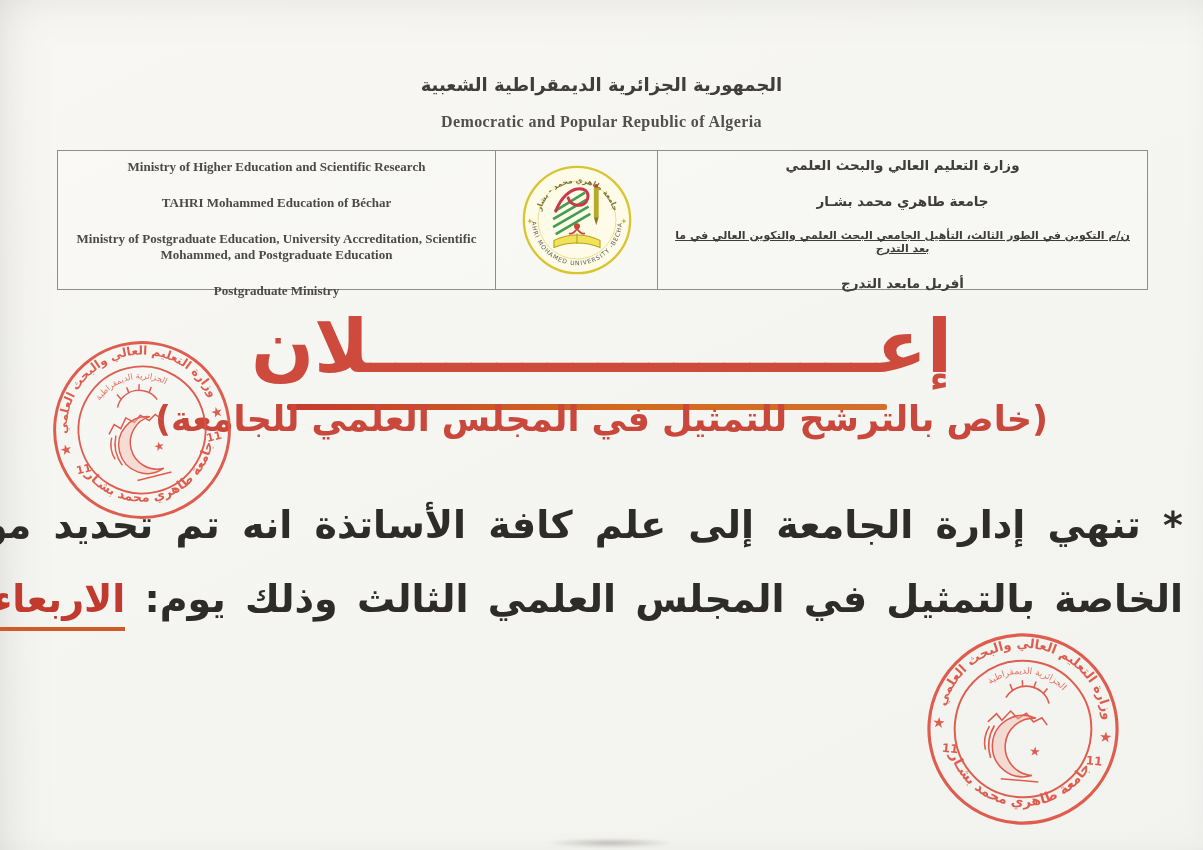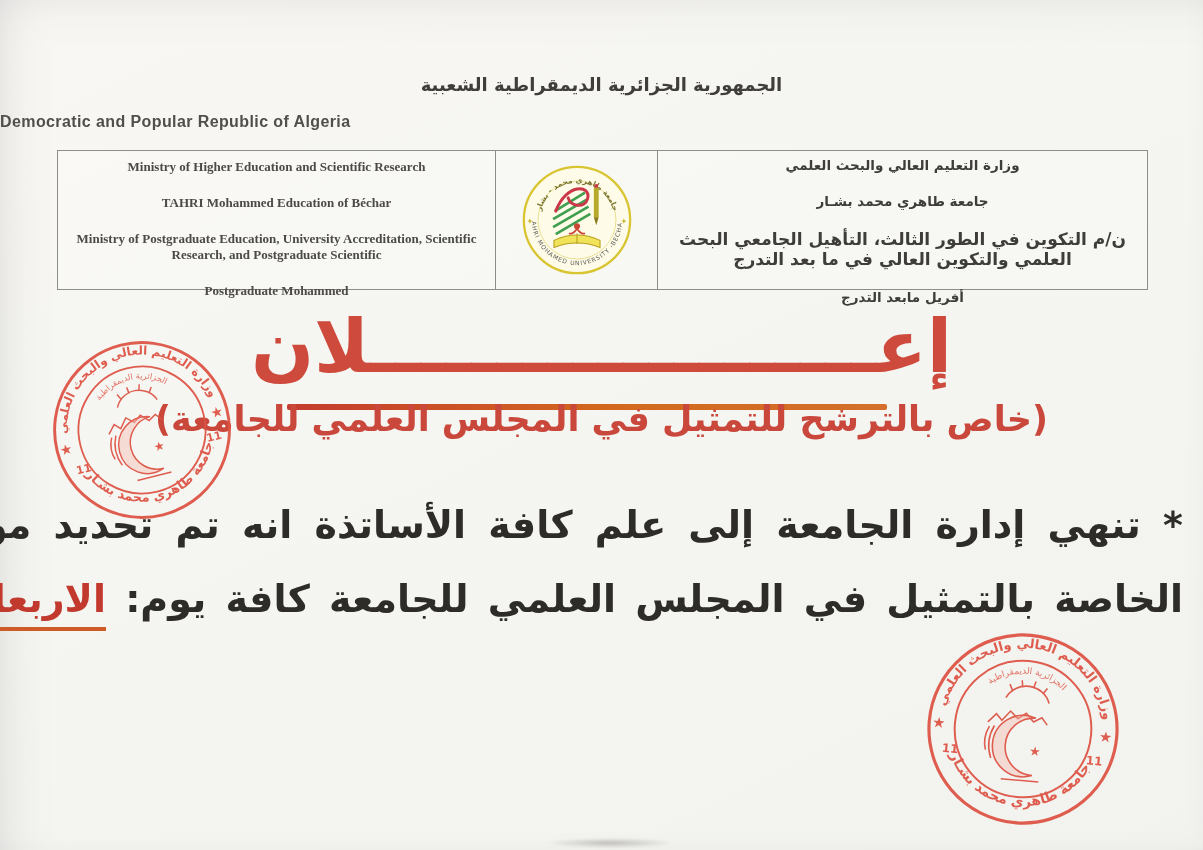--- a/index.html
+++ b/index.html
@@ -5,30 +5,30 @@
   html,body{margin:0;padding:0;background:#e8e8e6;}
   .page{
     position:relative;width:1203px;height:850px;overflow:hidden;
     background:linear-gradient(155deg,#f8f7f3 0%,#f5f5f1 45%,#f2f3ef 100%);
     box-shadow:inset 28px 20px 70px -55px rgba(60,60,70,.35), inset -10px -12px 50px -45px rgba(60,60,70,.22);
     font-family:"DejaVu Sans",sans-serif;
   }
   .abs{position:absolute;}
   
   .rep-ar{top:74px;left:0;width:100%;text-align:center;font-weight:bold;font-size:18px;color:#3f3e3b;letter-spacing:.3px;}
-  .rep-en{top:113px;left:0;width:100%;text-align:left;font-weight:bold;font-size:16px;color:#504f4c;
-          font-family:Liberation Sans, sans-serif;letter-spacing:.4px;}
+  .rep-en{top:113px;left:0;width:100%;text-align:center;font-weight:bold;font-size:16px;color:#504f4c;
+          font-family:Liberation Serif, serif;letter-spacing:.4px;}
   
   .header-table{left:57px;top:150px;width:1089px;height:138px;display:flex;border:1.5px solid #8d8d89;background:rgba(255,255,255,.25);}
   .cell{box-sizing:border-box;display:flex;flex-direction:column;justify-content:space-around;align-items:center;text-align:center;gap:20px;}
   .cell-left{width:438px;border-right:1.5px solid #8d8d89;padding:8px 10px;
              font-family:"Liberation Serif",serif;font-weight:bold;font-size:13px;color:#4b4a47;}
   .cell-logo{width:162px;border-right:1.5px solid #8d8d89;justify-content:center;}
   .cell-right{flex:1;direction:rtl;padding:6px 12px;font-weight:bold;font-size:13.5px;color:#3e3d3a;}
-  .cell-right .hl3{font-size:17px;}
+  .cell-right .hl3{font-size:11px;text-decoration:underline;}
   
   .title{top:306px;left:0;width:100%;text-align:center;direction:rtl;
          font-size:74px;font-weight:bold;color:#ce4a3c;line-height:1.1;}
   .title-underline{top:404px;left:287px;width:600px;height:6px;
          background:linear-gradient(90deg,#c43b2e,#d2691e 55%,#d4702c);border-radius:2px;}
   .subtitle{top:399px;left:0;width:100%;text-align:center;direction:rtl;
          font-size:35px;font-weight:bold;color:#c9473b;}
   
   .body-block{top:503px;right:20px;left:22px;direction:rtl;text-align:right;color:#2e2c29;z-index:3;}
   .body-line1{font-size:38px;font-weight:bold;word-spacing:9px;white-space:nowrap;}
@@ -47,22 +47,22 @@
 
 <div class="page">
 
   <div class="abs rep-ar">الجمهورية الجزائرية الديمقراطية الشعبية</div>
   <div class="abs rep-en">Democratic and Popular Republic of Algeria</div>
 
   <div class="abs header-table">
     <div class="cell cell-left">
       <div>Ministry of Higher Education and Scientific Research</div>
       <div>TAHRI Mohammed Education of Béchar</div>
-      <div>Ministry of Postgraduate Education, University Accreditation, Scientific Research, and Postgraduate Scientific</div>
-      <div>Postgraduate Mohammed</div>
+      <div>Ministry of Postgraduate Education, University Accreditation, Scientific Mohammed, and Postgraduate Education</div>
+      <div>Postgraduate Ministry</div>
     </div>
     <div class="cell cell-logo">
       <svg width="124" height="124" viewBox="0 0 140 140" aria-hidden="true">
         <circle cx="70" cy="70" r="60" fill="#fefce9" stroke="#d9c532" stroke-width="2.6"></circle>
         <circle cx="70" cy="70" r="44" fill="none" stroke="#e6da85" stroke-width="1"></circle>
         <defs>
           <path id="lg-top" d="M 28,70 A 42,42 0 0 1 112,70"></path>
           <path id="lg-bot" d="M 19,70 A 51,51 0 0 0 121,70"></path>
         </defs>
         <text font-size="8.5" font-weight="bold" fill="#7a7432" text-anchor="middle">
@@ -131,21 +131,21 @@
     <text x="108" y="126" font-size="13" fill="#dd5243">★</text>
   </svg>
 
   <div class="abs title">إعــــــــــــــــــــلان</div>
   <div class="abs title-underline"></div>
   <div class="abs subtitle">(خاص بالترشح للتمثيل في المجلس العلمي للجامعة)</div>
 
   <div class="abs body-block">
     <div class="body-line1">* تنهي  إدارة الجامعة إلى علم كافة  الأساتذة انه تم تحديد موعد  الانتخابات</div>
     <div class="body-line2">
-      <span>الخاصة بالتمثيل في المجلس العلمي للجامعة  كافة يوم: </span><span class="date-red">الاربعاء 15 أفريل 2026</span>
+      <span>الخاصة بالتمثيل في المجلس العلمي الثالث  وذلك يوم: </span><span class="date-red">الاربعاء 15 أفريل 2026</span>
     </div>
   </div>
 
   <svg class="abs stamp stamp-b" viewBox="0 0 200 200" aria-hidden="true">
     <g fill="none" stroke="#dd5243">
       <circle cx="100" cy="100" r="95" stroke-width="3.2"></circle>
       <circle cx="100" cy="100" r="69" stroke-width="2"></circle>
     </g>
     <defs>
       <path id="pb-top" d="M 18,100 A 82,82 0 0 1 182,100"></path>

